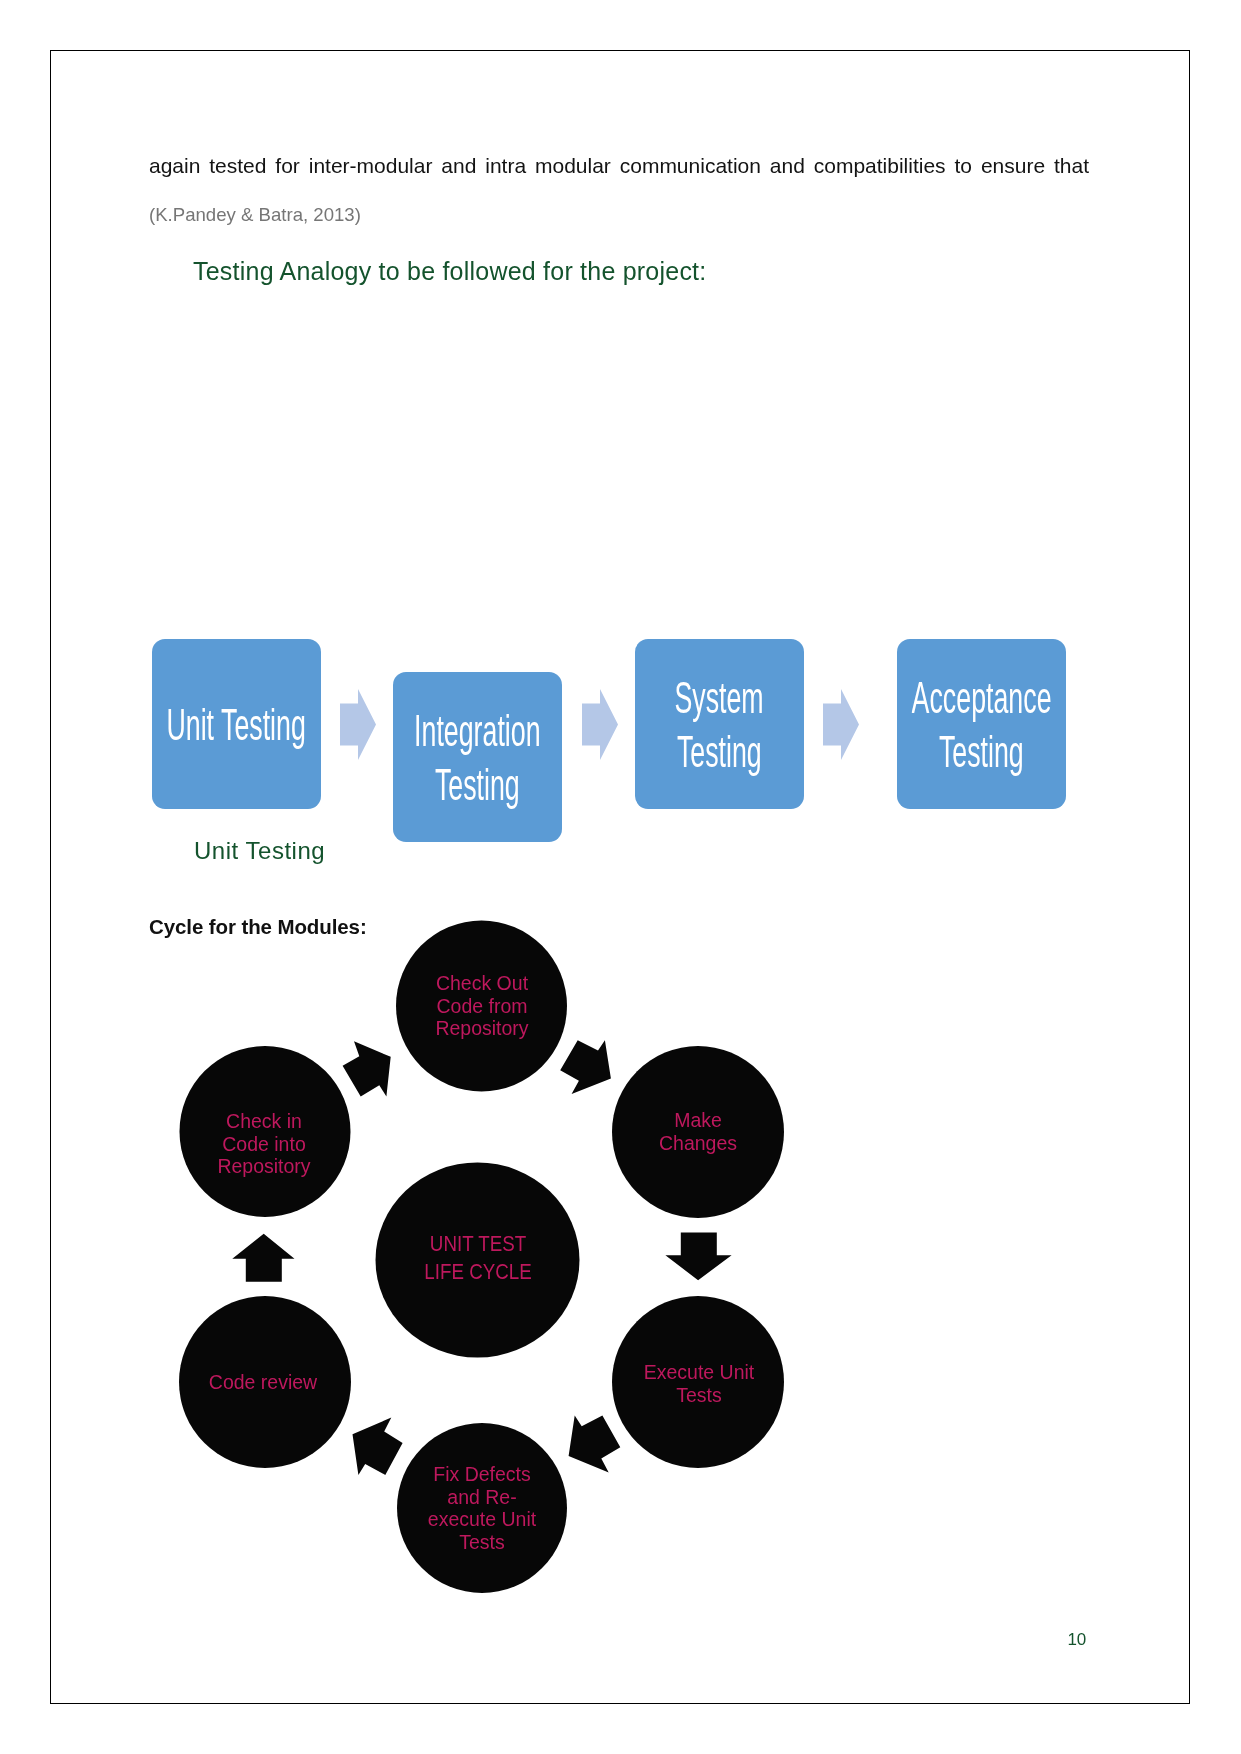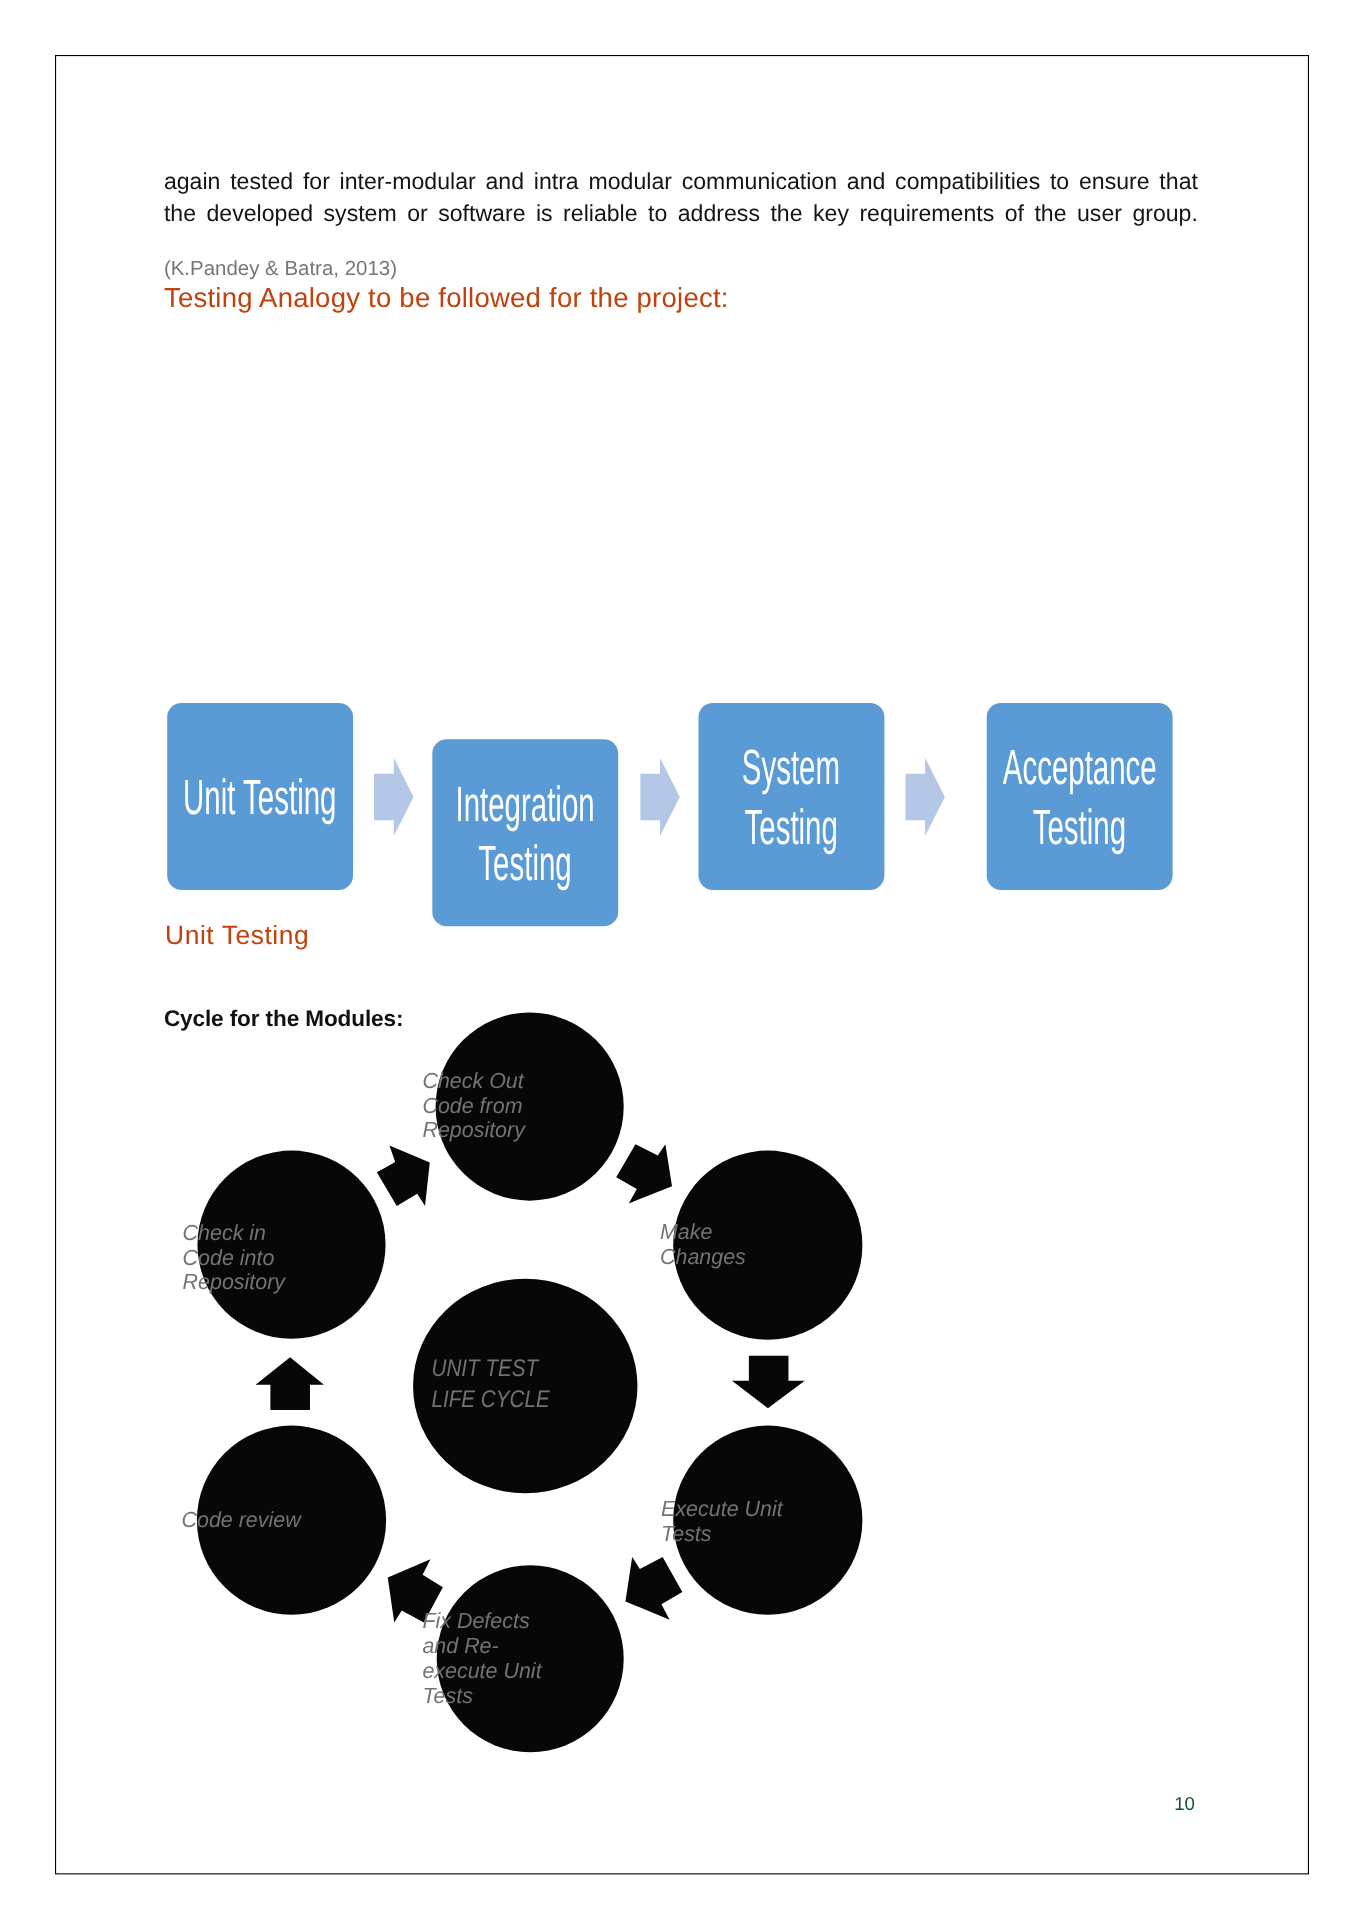--- a/index.html
+++ b/index.html
@@ -2,21 +2,21 @@
 <html><head>
 <meta charset="utf-8">
 <style>
   html,body{margin:0;padding:0;}
   body{width:1241px;height:1754px;background:#ffffff;font-family:"Liberation Sans",sans-serif;overflow:hidden;-webkit-font-smoothing:antialiased;}
   .page{position:absolute;left:0;top:0;width:1241px;height:1754px;padding-left:44px;}
   .page-border{position:absolute;left:49.7px;top:49.8px;width:1140.5px;height:1654.4px;border:1.4px solid #000;box-sizing:border-box;}
   .body-text{position:absolute;transform:translateZ(0);left:149px;top:150.5px;width:940px;font-size:21px;line-height:29.4px;color:#141414;text-align:justify;}
   .cite{color:#767676;font-size:18.6px;line-height:29.4px;margin-top:20px;}
   .jline{text-align:justify;text-align-last:justify;}
-  .h-blue{position:absolute;transform:translateZ(0);color:#c2410c;font-size:25px;letter-spacing:0.22px;}
+  .h-blue{position:absolute;transform:translateZ(0);color:#14532d;font-size:25px;letter-spacing:0.22px;margin-left:44px;}
   .bold-label{position:absolute;transform:translateZ(0);color:#111;font-weight:bold;font-size:20.5px;letter-spacing:-0.1px;margin-top:44px;}
   .pagenum{position:absolute;transform:translateZ(0);font-size:17px;color:#14532d;left:1067.4px;top:1630px;}
   #h1{left:149px;top:257px;}
   #h2{left:150px;top:837px;font-size:24px;letter-spacing:0.52px;}
   #lbl1{left:149px;top:871px;}
 
   
   .flow{position:absolute;left:0;top:0;width:1241px;height:1754px;pointer-events:none;}
   .fbox{position:absolute;width:169px;height:170px;background:#5B9BD5;border-radius:13px;
         display:flex;flex-direction:column;align-items:center;justify-content:center;
@@ -27,40 +27,39 @@
   #fb2{left:635px;top:639.3px;}
   #fb3{left:886px;top:639.3px;margin-left:11px;}
   .farrow{position:absolute;top:689px;}
   #fa0{left:340px;}
   #fa1{left:581.5px;}
   #fa2{left:823px;}
 
   
   .cycle{position:absolute;left:0;top:0;width:1241px;height:1754px;}
   #cysvg{position:absolute;left:0;top:0;}
-  .ctext{position:absolute;color:#737373;-webkit-font-smoothing:antialiased;font-size:19.9px;line-height:22.7px;white-space:nowrap;font-style:italic;}
+  .ctext{position:absolute;color:#be185d;-webkit-font-smoothing:antialiased;font-size:19.9px;line-height:22.7px;text-align:center;white-space:nowrap;}
   .ctext>div{transform:scaleX(0.98) translateZ(0);}
   #ct0{left:381.5px;top:972px;width:200px;}
   #ct1{left:598px;top:1109px;width:200px;}
   #ct2{left:599px;top:1361px;width:200px;}
   #ct3{left:381.5px;top:1463px;width:200px;}
   #ct4{left:163px;top:1371px;width:200px;}
   #ct5{left:164px;top:1098px;width:200px;margin-top:12px;}
   #ctc{left:378px;top:1230px;width:200px;font-size:21.9px;line-height:28.4px;}
   #ctc>div{transform:scaleX(0.857) translateZ(0);}
 </style>
 </head>
 <body>
 
 <div class="page">
   <div class="page-border"></div>
 
   <div class="body-text">
     <div class="jline">again tested for inter-modular and intra modular communication and compatibilities to ensure that</div>
-    <div class="jline">the developed system or software is reliable to address the key requirements of the user group.</div>
     <div class="cite">(K.Pandey &amp; Batra, 2013)</div>
   </div>
 
   <div class="h-blue" id="h1">Testing Analogy to be followed for the project:</div>
 
   <div class="h-blue" id="h2">Unit Testing</div>
 
   <div class="bold-label" id="lbl1">Cycle for the Modules:</div>
 
   <div class="flow">

